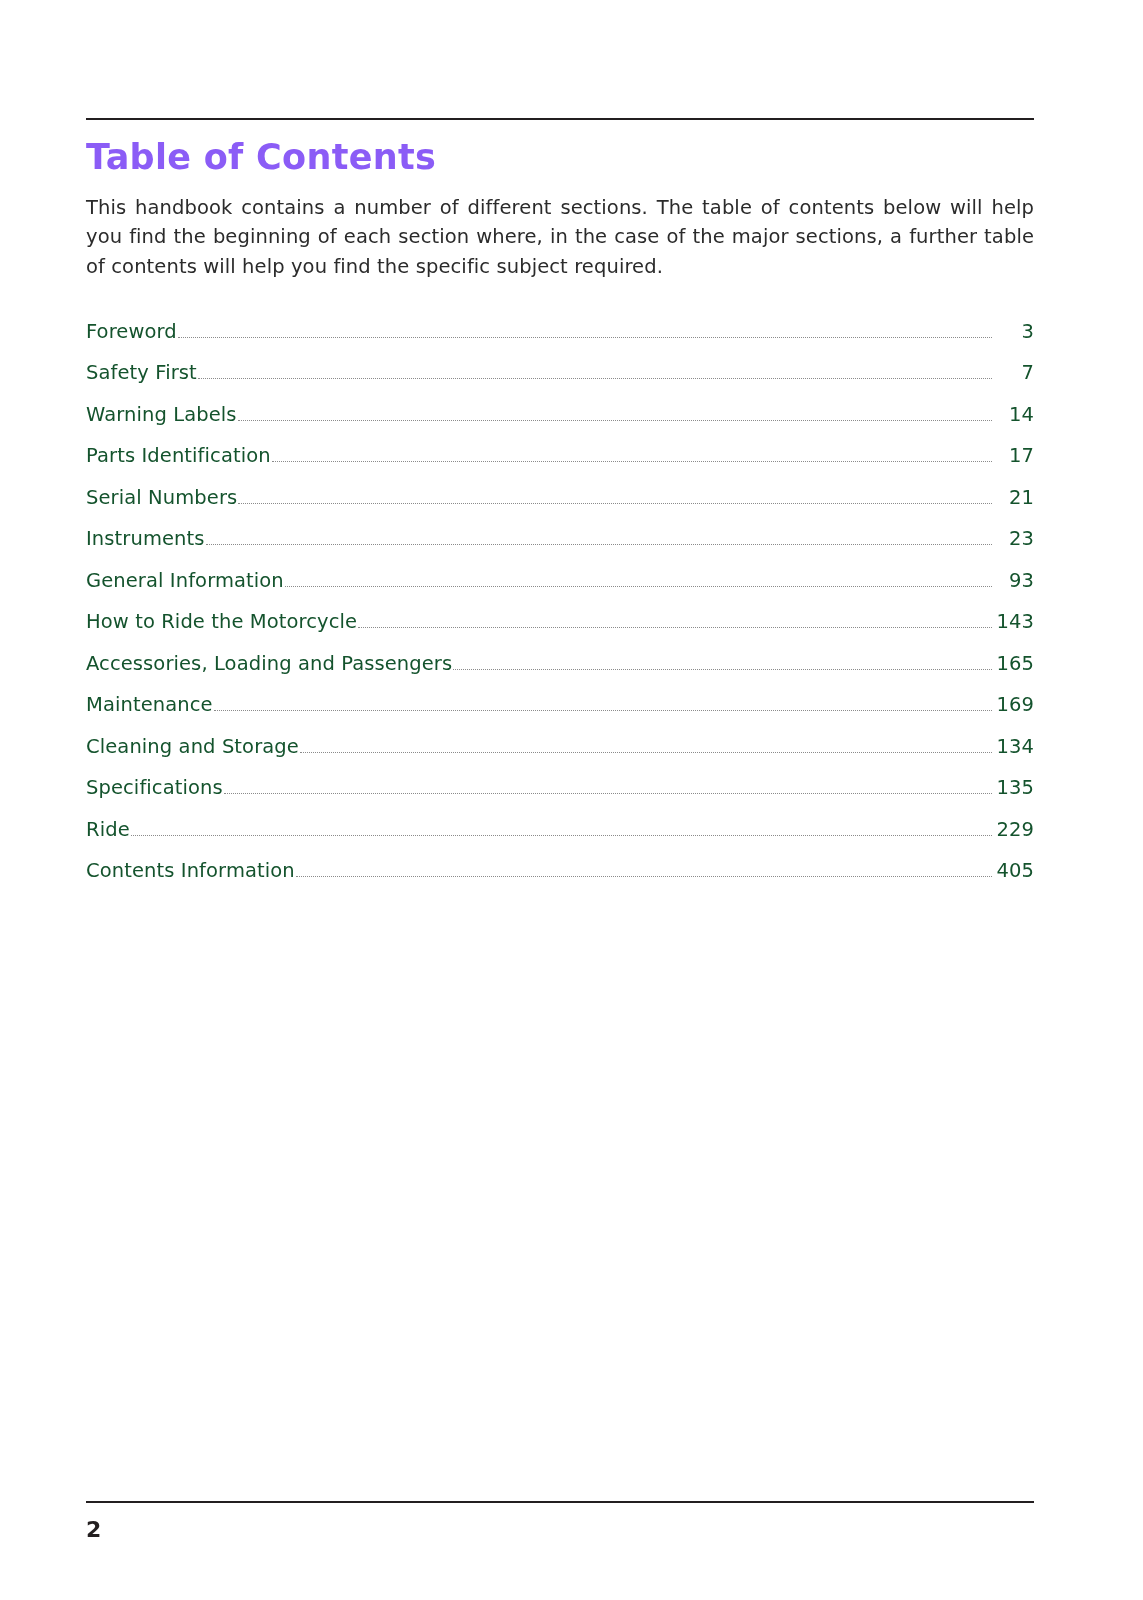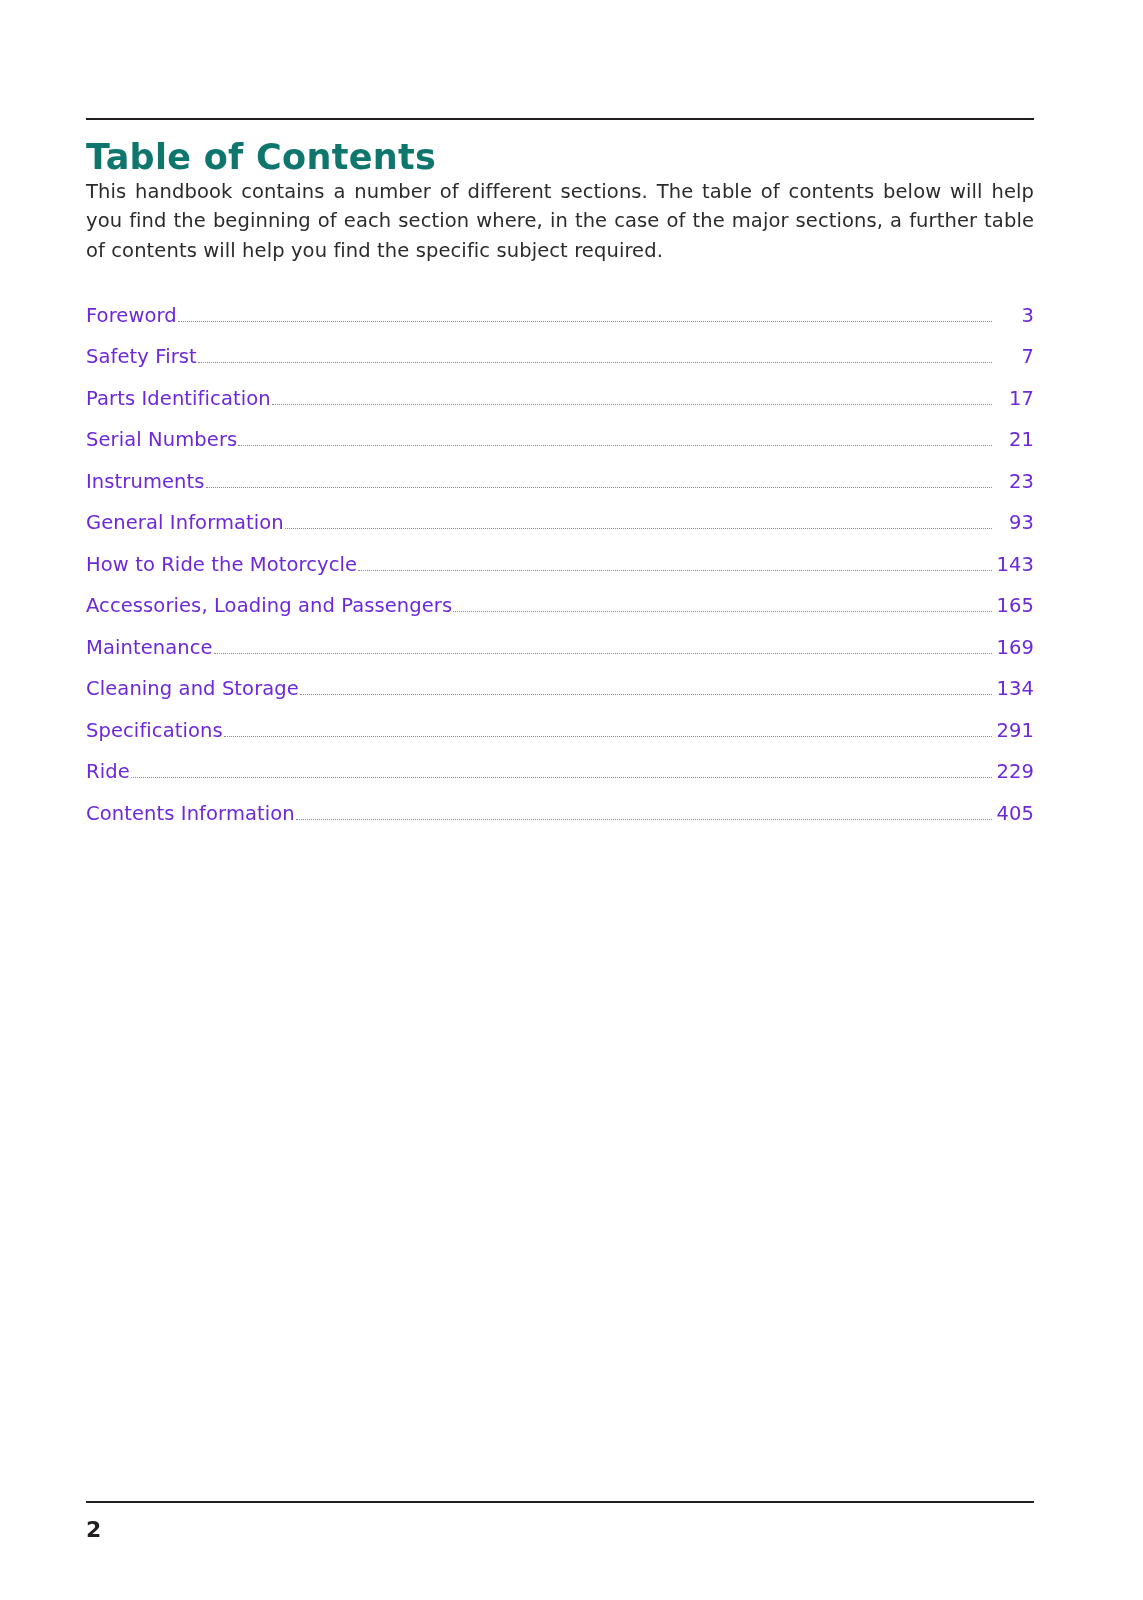--- a/index.html
+++ b/index.html
@@ -32,42 +32,42 @@
   .top-rule {
     border-top: 2px solid #231f20;
     width: 948px;
     margin: 0 0 18px 0;
   }
   .doc-title {
     font-family: "DejaVu Sans", sans-serif;
     font-size: 35px;
     font-weight: bold;
     letter-spacing: 0.3px;
-    color: #0f766e;
-    margin: 0 0 0 0;
+    color: #8b5cf6;
+    margin: 0 0 16px 0;
     line-height: 1.1;
   }
   .intro {
     font-size: 19.5px;
     line-height: 1.53;
     color: #2b2b2b;
     text-align: justify;
     margin: 0 0 40px 0;
     letter-spacing: 0.1px;
   }
   .toc {
     margin: 0;
     padding: 0;
     list-style: none;
   }
   .toc-item {
     display: flex;
     align-items: baseline;
     font-size: 19.5px;
-    color: #6d28d9;
+    color: #14532d;
     line-height: 1.0;
     padding: 0;
     margin: 0 0 20.5px 0;
     letter-spacing: 0.1px;
     justify-content: center;
   }
   .toc-label {
     white-space: nowrap;
   }
   .toc-dots {
@@ -120,20 +120,25 @@
         <span class="toc-dots"></span>
         <span class="toc-page">3</span>
       </li>
 
       <li class="toc-item">
         <span class="toc-label">Safety First</span>
         <span class="toc-dots"></span>
         <span class="toc-page">7</span>
       </li>
 
+      <li class="toc-item">
+        <span class="toc-label">Warning Labels</span>
+        <span class="toc-dots"></span>
+        <span class="toc-page">14</span>
+      </li>
 
       <li class="toc-item">
         <span class="toc-label">Parts Identification</span>
         <span class="toc-dots"></span>
         <span class="toc-page">17</span>
       </li>
 
       <li class="toc-item">
         <span class="toc-label">Serial Numbers</span>
         <span class="toc-dots"></span>
@@ -172,21 +177,21 @@
 
       <li class="toc-item">
         <span class="toc-label">Cleaning and Storage</span>
         <span class="toc-dots"></span>
         <span class="toc-page">134</span>
       </li>
 
       <li class="toc-item">
         <span class="toc-label">Specifications</span>
         <span class="toc-dots"></span>
-        <span class="toc-page">291</span>
+        <span class="toc-page">135</span>
       </li>
 
       <li class="toc-item">
         <span class="toc-label">Ride</span>
         <span class="toc-dots"></span>
         <span class="toc-page">229</span>
       </li>
 
       <li class="toc-item">
         <span class="toc-label">Contents Information</span>

